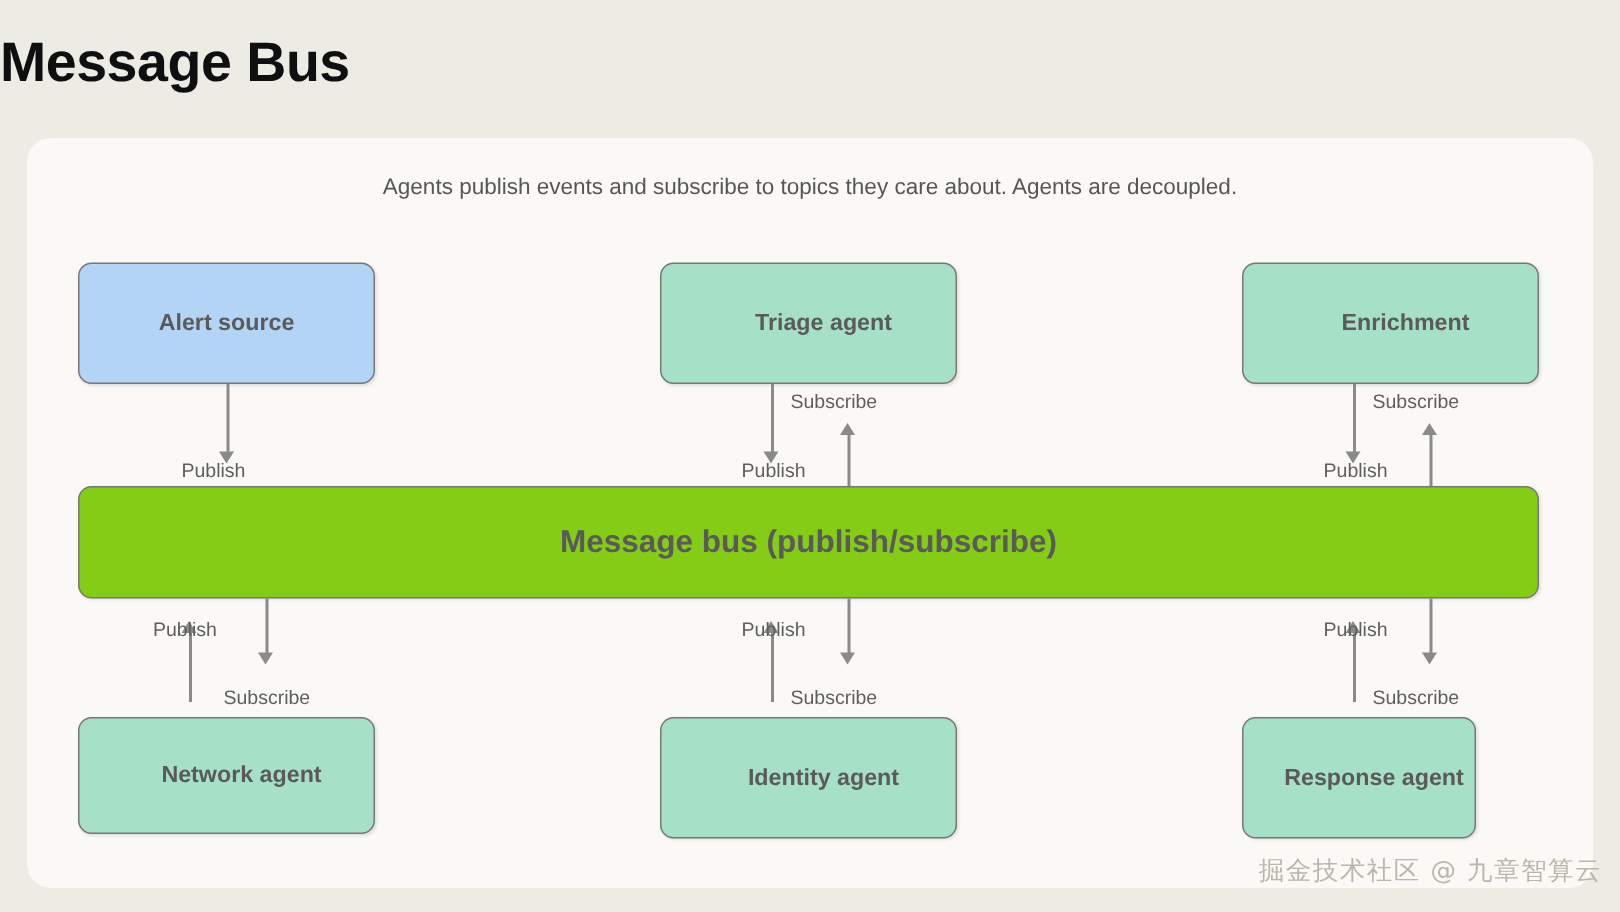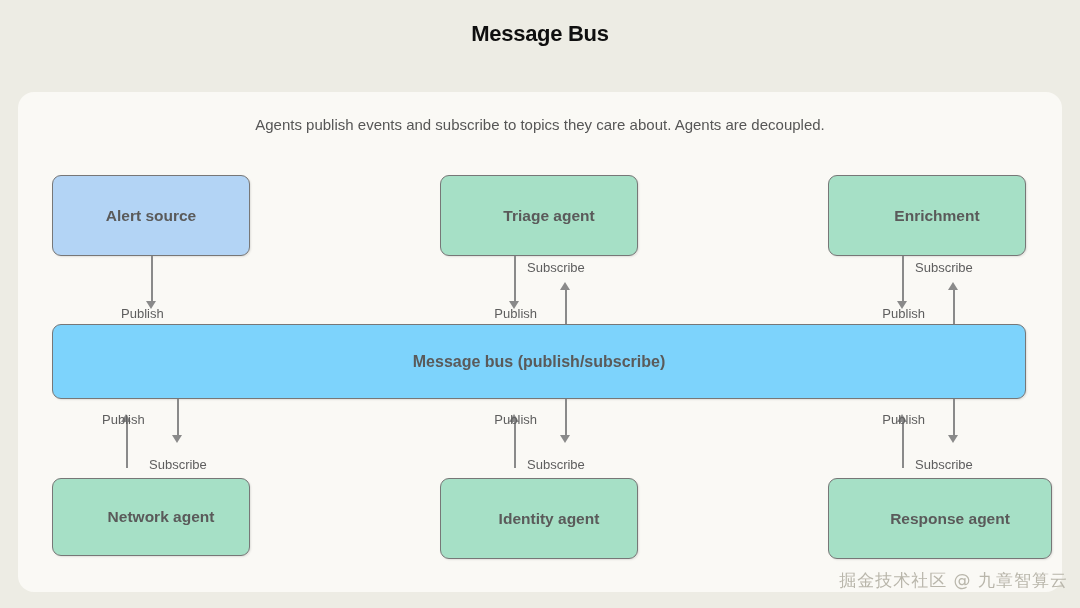--- a/index.html
+++ b/index.html
@@ -8,22 +8,21 @@
   body {
     width: 1080px; height: 608px;
     background: #edece4;
     font-family: "Liberation Sans", sans-serif;
     overflow: hidden;
     position: relative;
   }
   #page-title {
     position: absolute;
     left: 0; top: 21px; width: 1080px;
-    text-align: center;
-    font-size: 22px;
+    font-size: 37px;
     font-weight: bold;
     letter-spacing: -0.3px;
     color: #0f0f0f;
   }
   #diagram-card {
     position: absolute;
     left: 18px; top: 92px;
     width: 1044px; height: 500px;
     background: #faf9f5;
     border-radius: 16px;
@@ -43,21 +42,21 @@
     display: flex;
     align-items: center;
     justify-content: center;
     font-size: 15.5px;
     font-weight: bold;
     color: #5a5a5a;
     box-shadow: 1px 1px 2px rgba(0,0,0,0.10);
   }
   .node.blue  { background: #b3d4f5; }
   .node.green { background: #a6e0c6; padding-left: 20px; }
-  .node.bus   { background: #7dd3fc; font-size: 16px; justify-content: center; }
+  .node.bus   { background: #84cc16; font-size: 21px; justify-content: center; }
 
   .edge-line {
     position: absolute;
     background: #8a8a8a;
     width: 1.6px;
   }
   .edge-head {
     position: absolute;
     width: 0; height: 0;
   }
@@ -156,18 +155,18 @@
   <div class="edge-line" style="left:935px; top:307px; height:38px;"></div>
   <div class="edge-head down" style="left:930px; top:343px;"></div>
   <div class="edge-label lbl-right" style="left:897px; top:365px;">Subscribe</div>
 
   <div class="node green" style="left:34px; top:386px; width:198px; height:78px;">
     <span>Network agent</span>
   </div>
   <div class="node green" style="left:422px; top:386px; width:198px; height:81px;text-align:center;">
     <span>Identity agent</span>
   </div>
-  <div class="node green" style="left:810px; top:386px; width:224px; height:81px;">
+  <div class="node green" style="left:810px; top:386px; width:156px; height:81px;">
     <span>Response agent</span>
   </div>
 </div>
 
 <div id="watermark">掘金技术社区 @ 九章智算云</div>
 
 </body></html>

